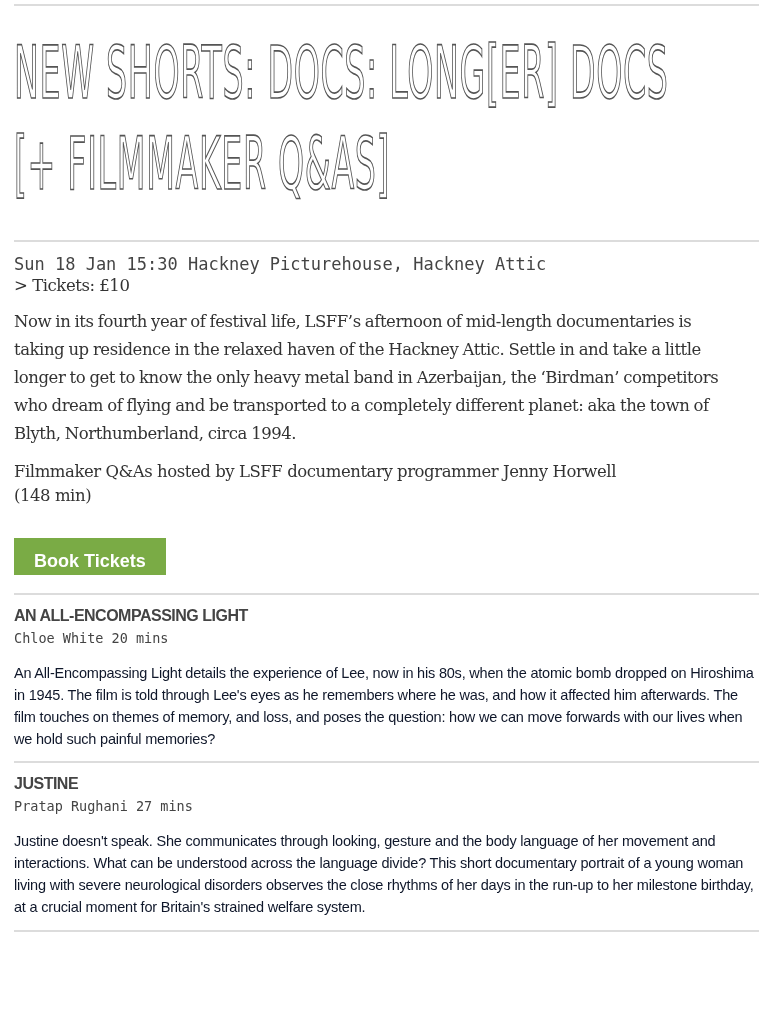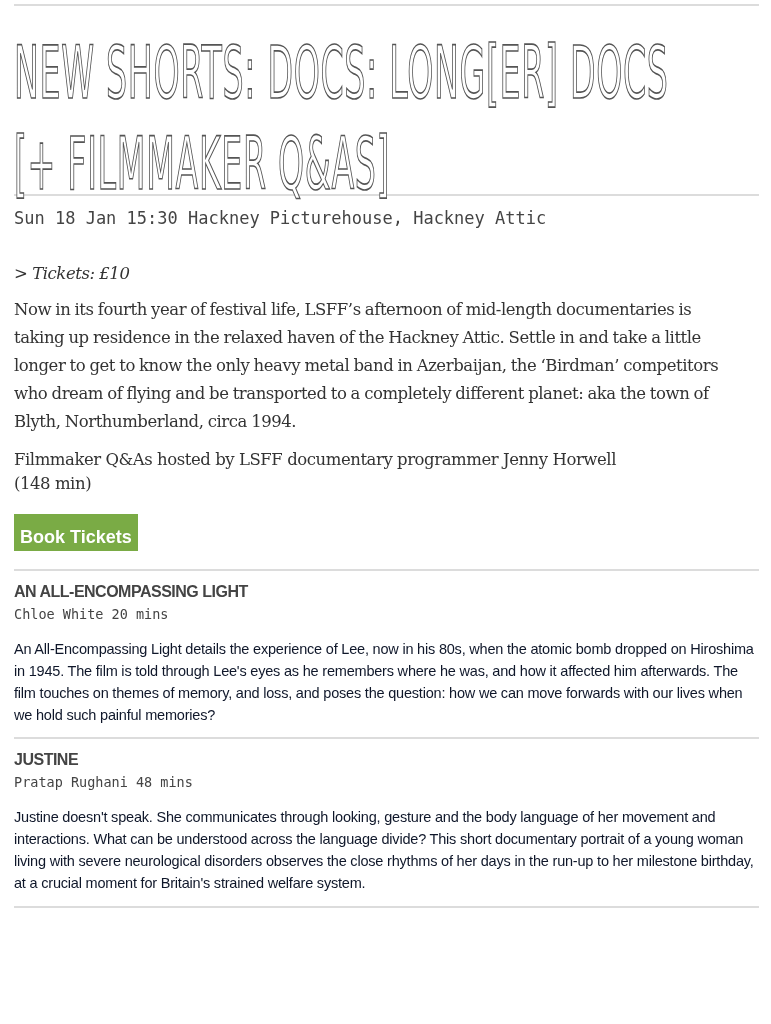--- a/index.html
+++ b/index.html
@@ -2,21 +2,21 @@
 <html><head>
 <meta charset="utf-8">
 <style>
   html, body { margin: 0; padding: 0; background: #ffffff; }
   body { width: 771px; height: 1024px; overflow: hidden; position: relative; color: #333; }
   .wrap { position: absolute; left: 14px; top: 0; width: 745px; }
   .rule { height: 0; border-top: 2px solid #dcdcdc; width: 745px; }
   .rule-top { margin-top: 4px; }
 
   
-  .title-block { position: relative; height: 188px; }
+  .title-block { position: relative; height: 234px; }
   .title-line {
     position: absolute; left: 0;
     font-family: "DejaVu Sans", sans-serif;
     font-weight: normal;
     font-size: 52px;
     letter-spacing: 1px;
     color: #ffffff;
     -webkit-text-stroke: 1.2px #555555;
     white-space: nowrap;
     transform-origin: 0 0;
@@ -29,30 +29,30 @@
   .meta {
     font-family: "DejaVu Sans Mono", monospace;
     font-size: 17px; color: #444;
     margin-top: 12px; height: 20px; line-height: 20px;
   }
   .serif {
     font-family: "DejaVu Serif", serif;
     font-size: 16.5px; color: #333;
     letter-spacing: -0.45px;
   }
-  .tickets { margin-top: 34px; line-height: 24px; font-style: italic; }
+  .tickets { line-height: 24px; }
   .desc { margin-top: 10px; line-height: 28px; width: 720px; word-spacing: -0.6px; }
   .host { margin-top: 12px; line-height: 24px; }
   .runtime { line-height: 24px; }
   .book-btn {
-    display: inline-block; margin-top: 18px;
+    display: inline-block; margin-top: 30px;
     background: #7aab45; color: #fff;
     font-family: "Liberation Sans", sans-serif; font-weight: bold;
     font-size: 18px; height: 37px; line-height: 46px;
-    padding: 0 6px; border: none; cursor: pointer;
+    padding: 0 20px; border: none; cursor: pointer;
   }
   .film { }
   .film-title {
     font-family: "Liberation Sans", sans-serif; font-weight: bold;
     font-size: 16px; color: #444; letter-spacing: -0.5px;
     margin-top: 8px; line-height: 26px; text-transform: uppercase;
   }
   .film-credit {
     font-family: "DejaVu Sans Mono", monospace; font-size: 13.5px;
     color: #444; margin-top: 0; line-height: 18px;
@@ -93,18 +93,18 @@
   <div class="film">
     <div class="film-title">AN ALL-ENCOMPASSING LIGHT</div>
     <div class="film-credit">Chloe White 20 mins</div>
     <div class="film-desc">An All-Encompassing Light details the experience of Lee, now in his 80s, when the atomic bomb dropped on Hiroshima in 1945. The film is told through Lee's eyes as he remembers where he was, and how it affected him afterwards. The film touches on themes of memory, and loss, and poses the question: how we can move forwards with our lives when we hold such painful memories?</div>
   </div>
 
   <div class="rule" style="margin-top:11px;"></div>
 
   <div class="film">
     <div class="film-title">JUSTINE</div>
-    <div class="film-credit">Pratap Rughani 48 mins</div>
+    <div class="film-credit">Pratap Rughani 27 mins</div>
     <div class="film-desc">Justine doesn't speak. She communicates through looking, gesture and the body language of her movement and interactions. What can be understood across the language divide? This short documentary portrait of a young woman living with severe neurological disorders observes the close rhythms of her days in the run-up to her milestone birthday, at a crucial moment for Britain's strained welfare system.</div>
   </div>
 
   <div class="rule" style="margin-top:12px;"></div>
 </div>
 
 </body></html>

